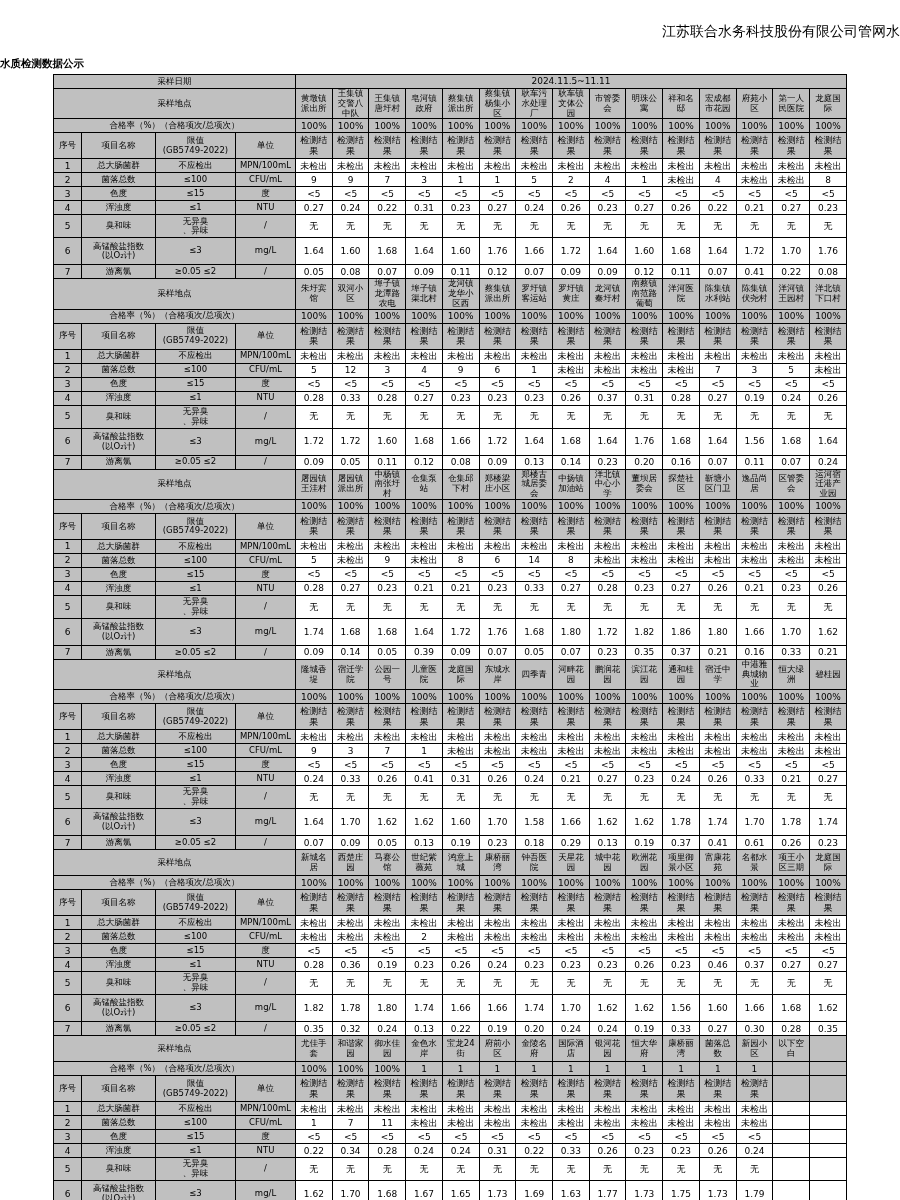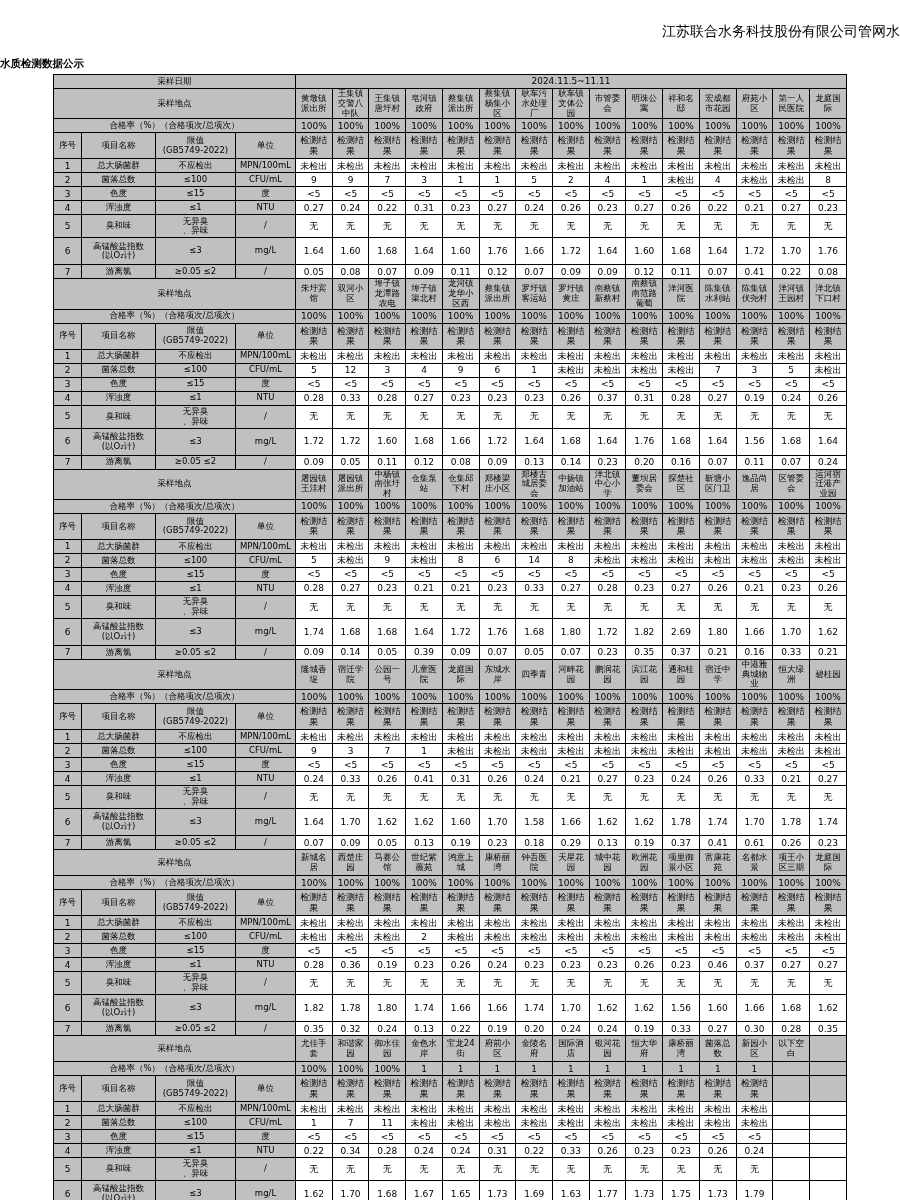--- a/index.html
+++ b/index.html
@@ -264,21 +264,21 @@
         <tr class="r-loc">
           <td class="g lab" colspan="4">采样地点</td>
           <td class="g loc">朱圩宾馆</td>
           <td class="g loc">双河小区</td>
           <td class="g loc">埠子镇龙潭路农电</td>
           <td class="g loc">埠子镇渠北村</td>
           <td class="g loc">龙河镇龙华小区西</td>
           <td class="g loc">蔡集镇派出所</td>
           <td class="g loc">罗圩镇客运站</td>
           <td class="g loc">罗圩镇黄庄</td>
-          <td class="g loc">南蔡镇新蔡村</td>
+          <td class="g loc">龙河镇秦圩村</td>
           <td class="g loc">南蔡镇南范路葡萄</td>
           <td class="g loc">洋河医院</td>
           <td class="g loc">陈集镇水利站</td>
           <td class="g loc">陈集镇伏尧村</td>
           <td class="g loc">洋河镇王园村</td>
           <td class="g loc">洋北镇下口村</td>
         </tr>
         <tr class="r-pass">
           <td class="g lab" colspan="4">合格率（%）（合格项次/总项次）</td>
           <td class="g">100%</td>
@@ -641,21 +641,21 @@
           <td class="v">1.74</td>
           <td class="v">1.68</td>
           <td class="v">1.68</td>
           <td class="v">1.64</td>
           <td class="v">1.72</td>
           <td class="v">1.76</td>
           <td class="v">1.68</td>
           <td class="v">1.80</td>
           <td class="v">1.72</td>
           <td class="v">1.82</td>
-          <td class="v">2.69</td>
+          <td class="v">1.86</td>
           <td class="v">1.80</td>
           <td class="v">1.66</td>
           <td class="v">1.70</td>
           <td class="v">1.62</td>
         </tr>
         <tr class="r-d">
           <td class="g">7</td>
           <td class="g lab">游离氯</td>
           <td class="g lab">≥0.05 ≤2</td>
           <td class="g lab">/</td>

